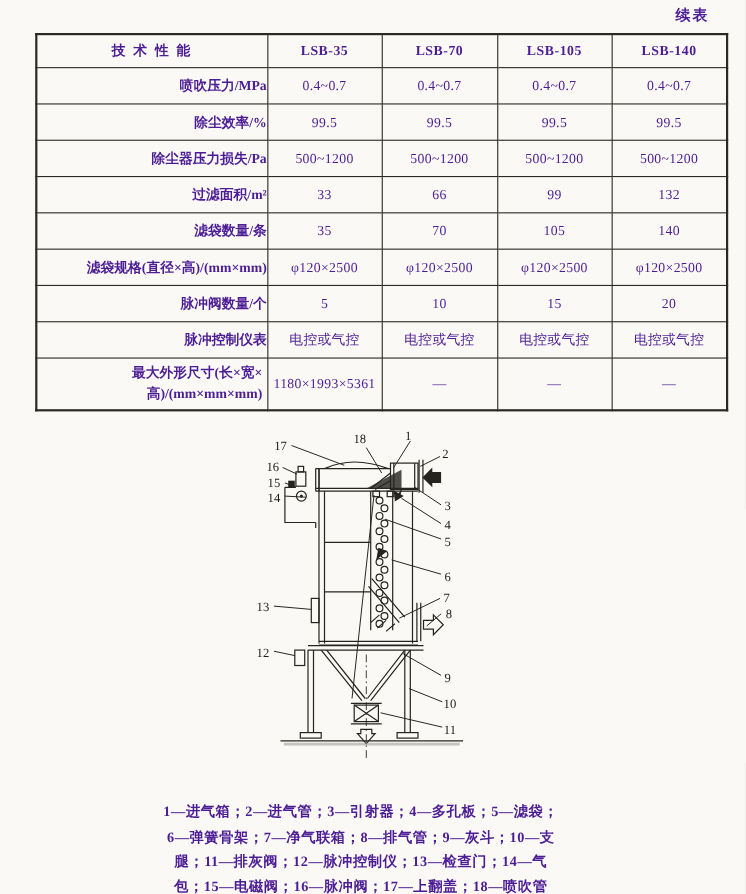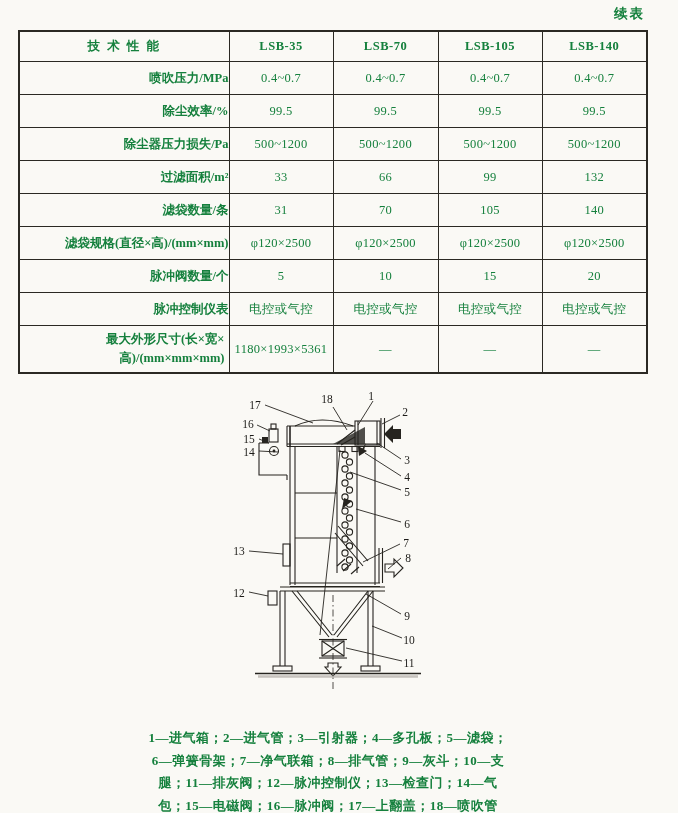--- a/index.html
+++ b/index.html
@@ -1,25 +1,25 @@
 <!DOCTYPE html>
 <html><head>
 <meta charset="utf-8">
 <style>
   html,body{margin:0;padding:0;background:#d9d9d9;}
   .page{
     position:relative;width:678px;height:813px;margin:0 auto;
-    background:#faf9f5;color:#15803d;overflow:hidden;
+    background:#faf9f5;color:#4c1d95;overflow:hidden;
     font-family:"Liberation Serif","DejaVu Serif",serif;
   }
   .cont-label{
     position:absolute;top:5px;right:33px;font-size:13.5px;font-weight:bold;letter-spacing:2px;
   }
   table.spec-table{
-    position:absolute;left:18px;top:30px;width:628px;
+    position:absolute;left:32px;top:30px;width:628px;
     border-collapse:collapse;table-layout:fixed;
     border:2px solid #2b2923;
   }
   .spec-table th,.spec-table td{
     border:1px solid #2b2923;font-size:12.5px;vertical-align:middle;
     padding:0;overflow:hidden;
   }
   .spec-table th{height:29px;font-weight:bold;text-align:center;letter-spacing:0.5px;}
   .spec-table th.first{letter-spacing:2px;}
   .spec-table td{height:32px;}
@@ -87,21 +87,21 @@
         </tr>
         <tr>
           <td class="label">过滤面积/m²</td>
           <td class="val">33</td>
           <td class="val">66</td>
           <td class="val">99</td>
           <td class="val">132</td>
         </tr>
         <tr>
           <td class="label">滤袋数量/条</td>
-          <td class="val">31</td>
+          <td class="val">35</td>
           <td class="val">70</td>
           <td class="val">105</td>
           <td class="val">140</td>
         </tr>
         <tr>
           <td class="label">滤袋规格(直径×高)/(mm×mm)</td>
           <td class="val">φ120×2500</td>
           <td class="val">φ120×2500</td>
           <td class="val">φ120×2500</td>
           <td class="val">φ120×2500</td>

